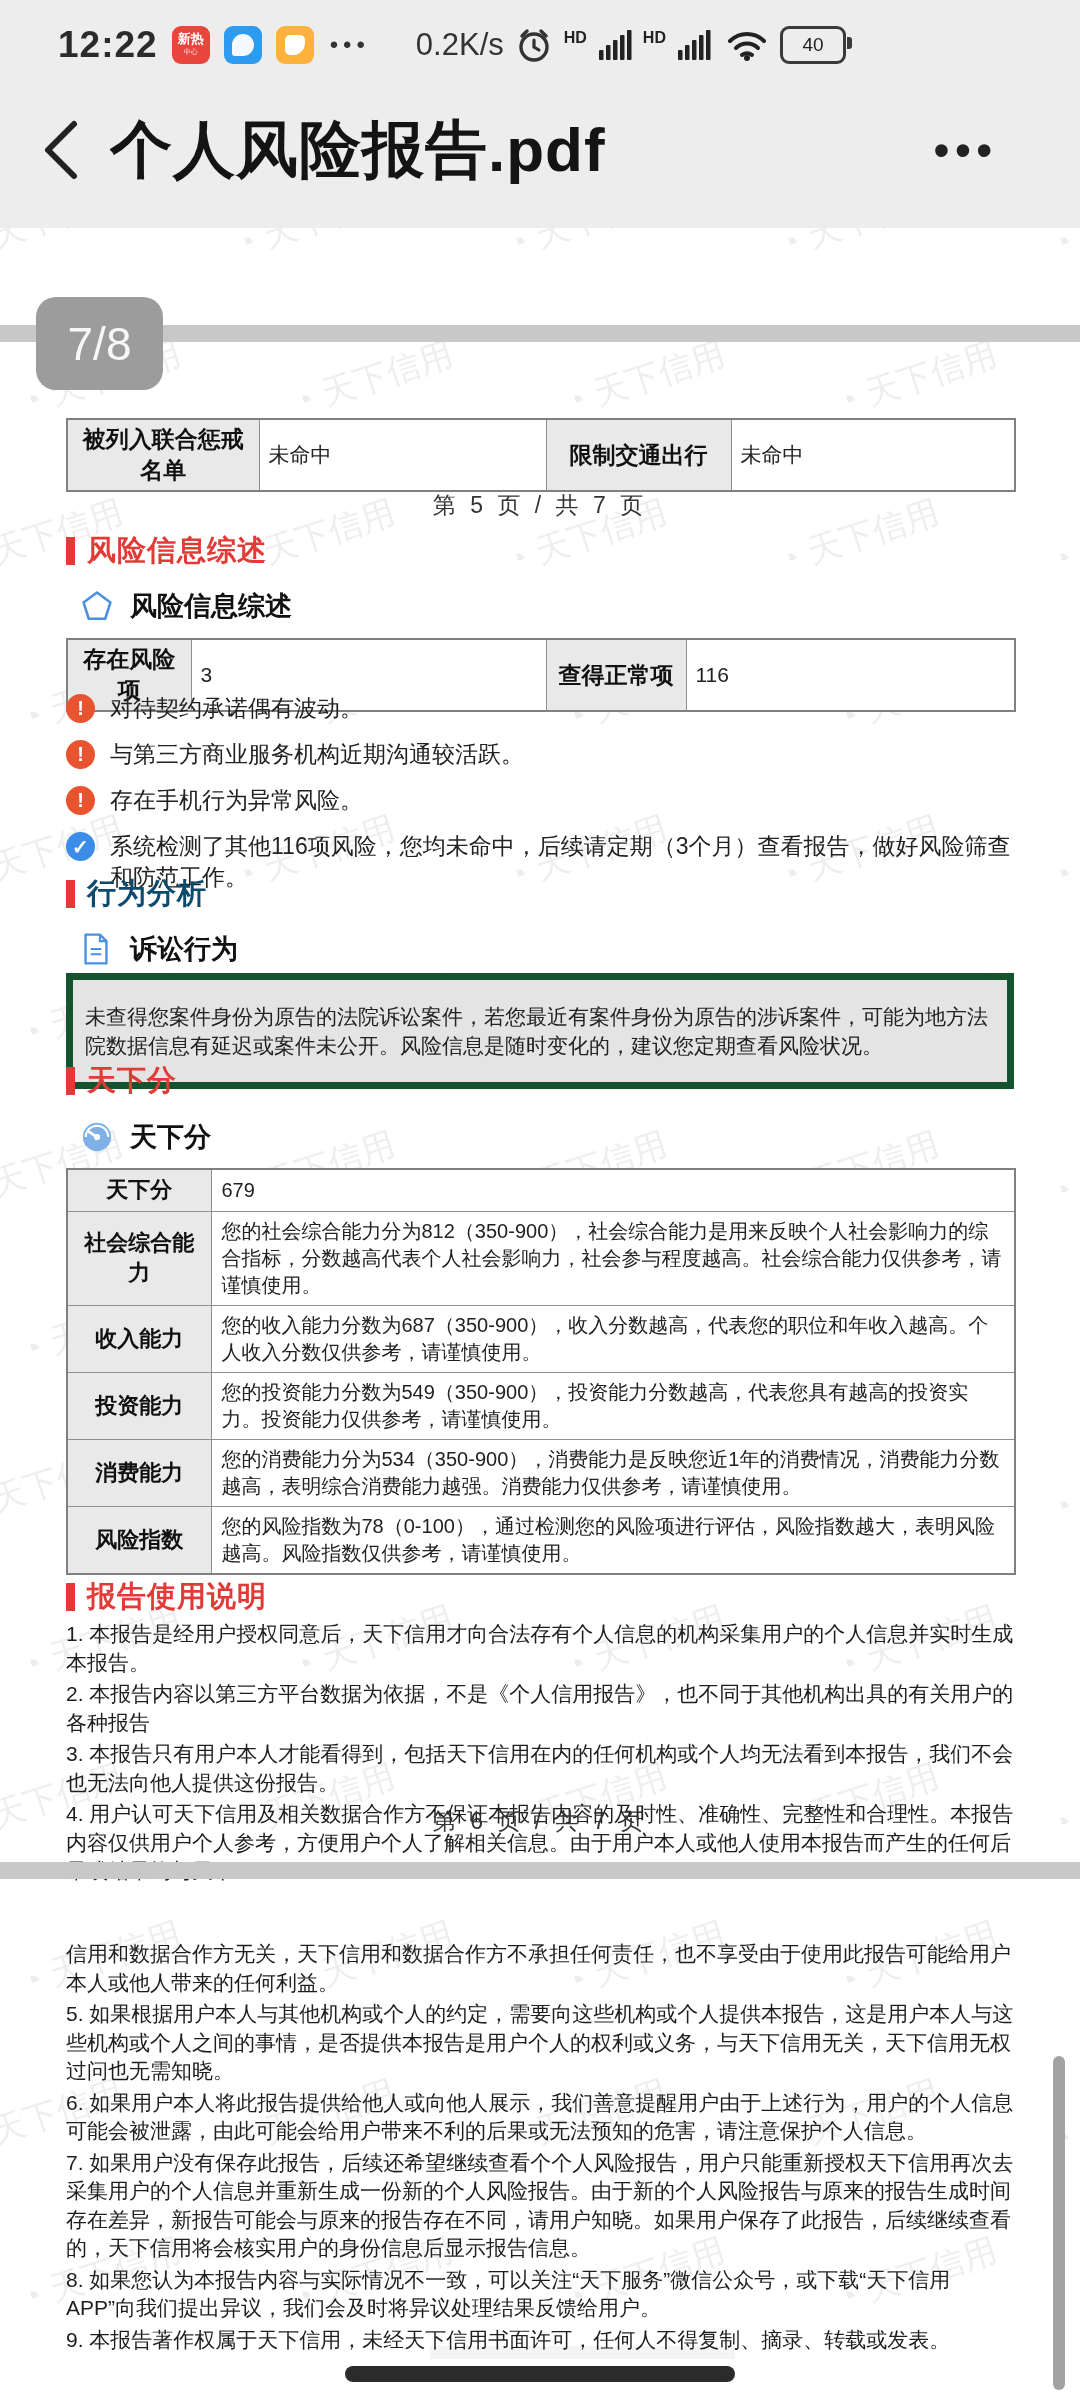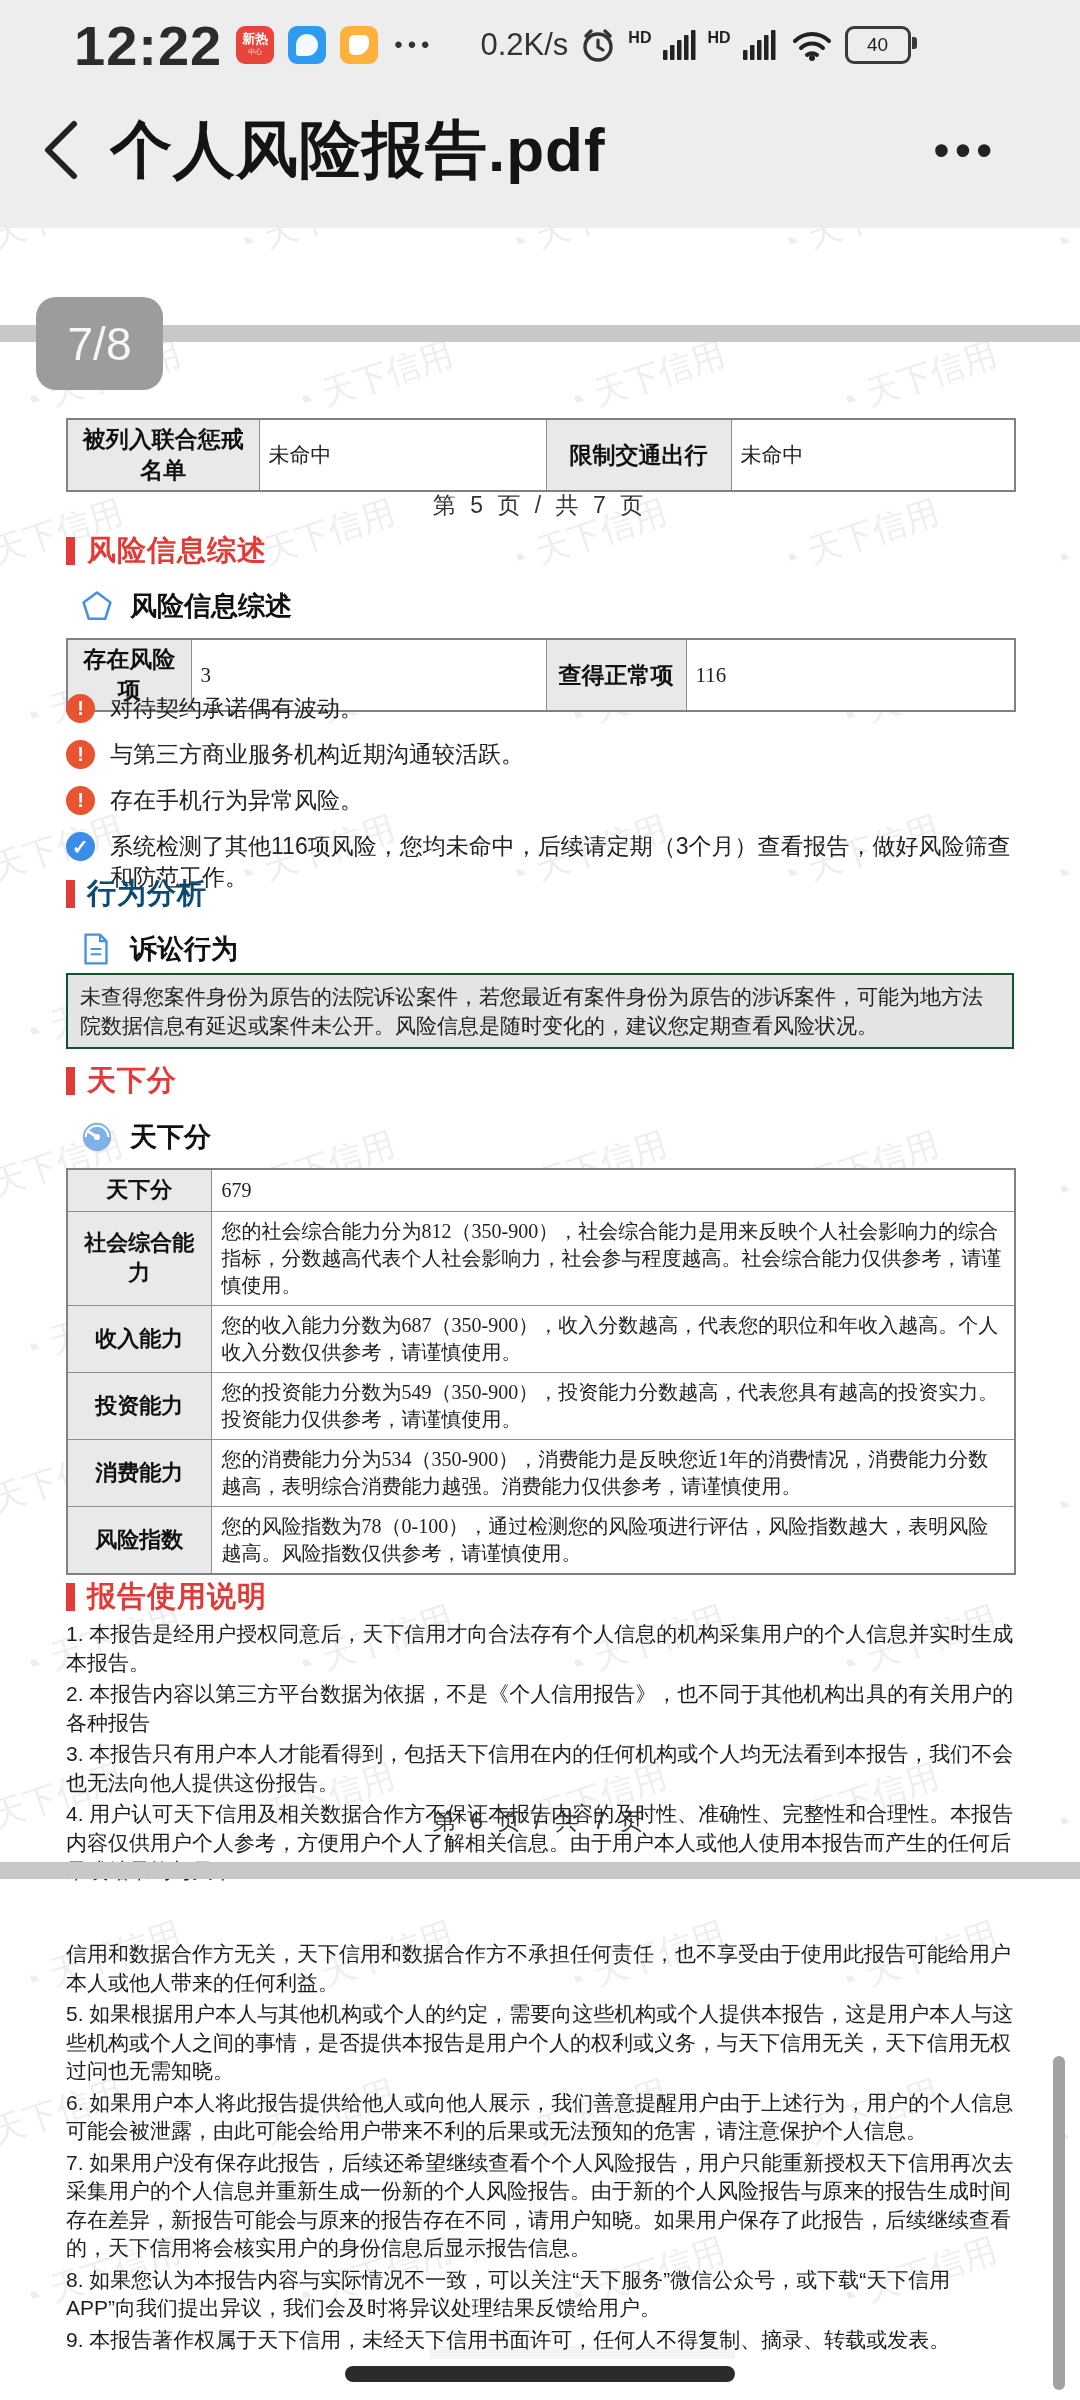--- a/index.html
+++ b/index.html
@@ -1,21 +1,21 @@
 <!DOCTYPE html>
 <html><head>
 <meta charset="utf-8">
 <style>
   html,body{margin:0;padding:0;}
   body{width:1080px;height:2400px;position:relative;overflow:hidden;background:#fff;
        font-family:"Liberation Sans",sans-serif;color:#222;}
   
   .top-chrome{position:absolute;top:0;left:0;width:1080px;height:228px;background:#ededed;z-index:5;}
   .statusbar{position:absolute;top:0;left:0;width:1080px;height:90px;display:flex;align-items:center;}
-  .sb-time{font-size:56px;font-weight:600;color:#2b2b2b;margin-left:74px;letter-spacing:1px;}
+  .sb-time{font-size:37px;font-weight:600;color:#2b2b2b;margin-left:58px;letter-spacing:1px;}
   .appicon{width:38px;height:38px;border-radius:9px;margin-left:14px;display:flex;align-items:center;justify-content:center;flex:0 0 auto;}
   .appicon.red{background:#e8463c;color:#fff;font-size:13px;font-weight:700;flex-direction:column;line-height:13px;}
   .appicon.red small{font-size:7px;font-weight:400;opacity:.85;}
   .appicon.blue{background:#2d9bf0;}
   .appicon.blue i{display:block;width:22px;height:22px;background:#f4f8ff;border-radius:50% 50% 50% 12%;}
   .appicon.orange{background:#ffb13d;}
   .appicon.orange i{display:block;width:20px;height:20px;background:#fff;border-radius:5px 5px 12px 5px;}
   .sb-dots{font-size:24px;color:#333;letter-spacing:5px;margin-left:16px;}
   .sb-right{display:flex;align-items:center;margin-left:46px;}
   .sb-speed{font-size:31px;color:#333;}
@@ -31,42 +31,42 @@
   .tb-menu{margin-left:auto;margin-right:82px;font-size:44px;color:#222;letter-spacing:6px;font-weight:700;}
   
   .doc{position:absolute;top:228px;left:0;width:1080px;height:2172px;background:#fff;}
   .wm-layer{position:absolute;left:0;top:-40px;width:1080px;height:2200px;overflow:hidden;pointer-events:none;z-index:0;}
   .wm{position:absolute;font-size:34px;color:rgba(90,90,90,0.10);transform:rotate(-18deg);white-space:nowrap;}
   .abs{position:absolute;z-index:1;}
   .pgfoot{left:0;width:1080px;text-align:center;font-size:23px;color:#333;letter-spacing:4px;}
   .divider{left:0;width:1080px;height:17px;background:#c8c8c8;}
   .page-badge{left:36px;width:127px;height:93px;background:#9c9c9c;border-radius:20px;color:#f7f7f7;
               font-size:46px;display:flex;align-items:center;justify-content:center;z-index:2;}
-  table{border-collapse:collapse;table-layout:fixed;font-family:Liberation Serif, serif;}
+  table{border-collapse:collapse;table-layout:fixed;}
   .dtable{left:66px;width:948px;}
   .dtable table{width:948px;border:2px solid #808080;}
   .dtable td,.dtable th{border:1px solid #8f8f8f;padding:4px 9px;font-weight:400;}
   .dtable th{background:#e9e9e9;font-weight:700;text-align:center;font-size:23px;color:#111;}
   .dtable td{font-size:21px;text-align:left;color:#222;background:#fff;}
   .t-small th,.t-small td{height:34px;}
   .score td{font-size:20px;line-height:27px;padding:6px 10px;margin-left:16px;}
   .score th{font-size:22px;}
   .sec-hdr{left:66px;display:flex;align-items:center;}
   .sec-hdr b{width:9px;height:28px;margin-right:12px;display:inline-block;}
   .sec-hdr span{font-size:29px;font-weight:700;letter-spacing:1px;}
   .sub-hdr{left:80px;display:flex;align-items:center;color:#111;}
   .sub-hdr .ic{width:34px;height:34px;margin-right:16px;flex:0 0 auto;}
   .sub-hdr span{font-size:27px;font-weight:700;}
   .alist{left:66px;width:948px;}
   .aitem{display:flex;align-items:flex-start;margin-bottom:15px;}
   .dot{width:29px;height:29px;border-radius:50%;color:#fff;font-size:20px;font-weight:700;
        display:flex;align-items:center;justify-content:center;margin-right:15px;flex:0 0 auto;margin-top:1px;}
   .aitem p{margin:0;font-size:23px;line-height:31px;color:#222;}
-  .gbox{left:66px;width:948px;background:#e4e4e4;border:2px solid #14532d;box-sizing:border-box;
-        padding:7px 12px;font-size:21px;line-height:29px;color:#222;}
+  .gbox{left:66px;width:948px;background:#e4e4e4;border:7px solid #14532d;box-sizing:border-box;
+        padding:22px 12px;font-size:21px;line-height:29px;color:#222;}
   .plain{left:66px;width:950px;font-size:21px;color:#1e1e1e;}
   .plain p{margin:0 0 3px 0;line-height:28.5px;}
   .scroll-thumb{position:absolute;left:1053px;top:2056px;width:12px;height:334px;background:#a2a2a2;border-radius:6px;z-index:6;}
   .faint-wm{position:absolute;left:430px;top:2346px;width:305px;height:13px;background:rgba(0,0,0,0.045);z-index:2;}
   .home-bar{position:absolute;left:345px;top:2366px;width:390px;height:16px;background:#2b2b2b;border-radius:8px;z-index:7;}
 </style>
 </head>
 <body>
 
 <div class="top-chrome">

